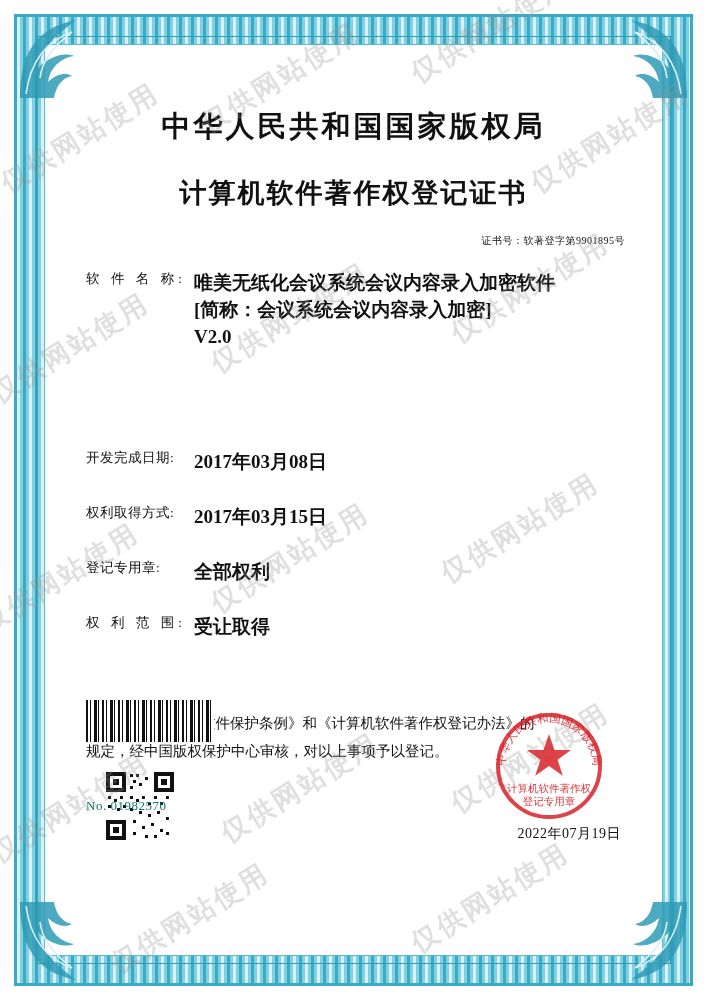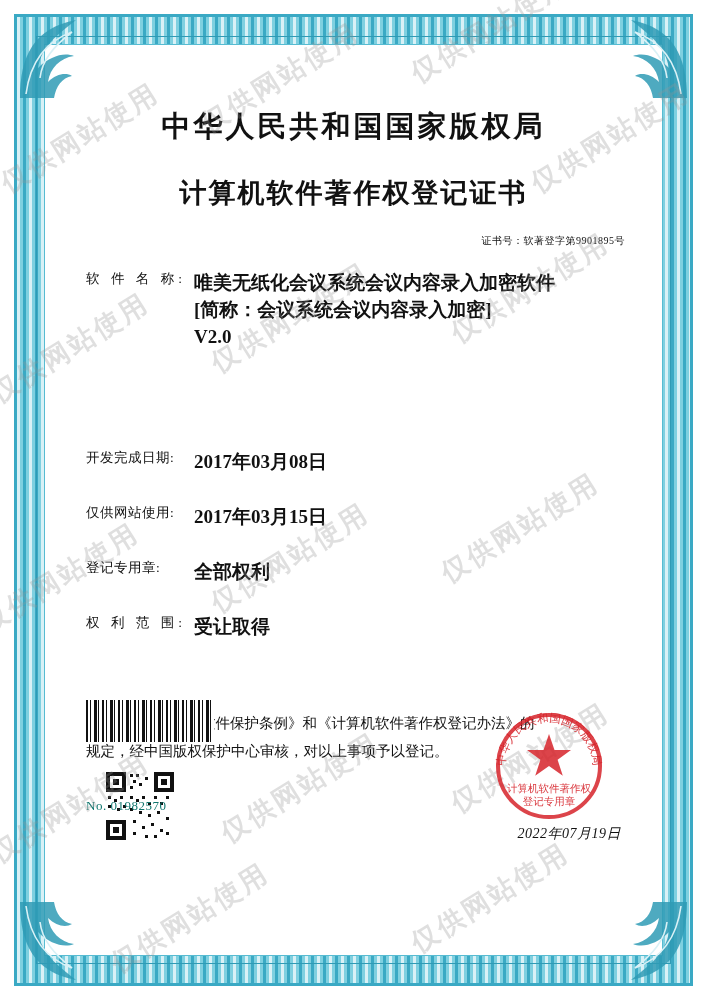--- a/index.html
+++ b/index.html
@@ -194,21 +194,20 @@
     letter-spacing: 0.5px;
   }
   .date-line {
     position: absolute;
     right: 86px;
     top: 825px;
     font-size: 14px;
     color: #111;
     z-index: 4;
     letter-spacing: 0.5px;
-    font-style: italic;
   }
 
   
   .seal {
     position: absolute;
     right: 92px;
     top: 700px;
     width: 132px;
     height: 132px;
     z-index: 6;
@@ -273,21 +272,21 @@
       <div class="gap-lg"></div>
 
       <div class="field-row">
         <div class="field-label tight">开发完成日期:</div>
         <div class="field-value">2017年03月08日</div>
       </div>
 
       <div class="gap-md"></div>
 
       <div class="field-row">
-        <div class="field-label tight">仅供网站使用:</div>
+        <div class="field-label tight">权利取得方式:</div>
         <div class="field-value">2017年03月15日</div>
       </div>
 
       <div class="gap-md"></div>
 
       <div class="field-row">
         <div class="field-label tight">登记专用章:</div>
         <div class="field-value">全部权利</div>
       </div>
 

